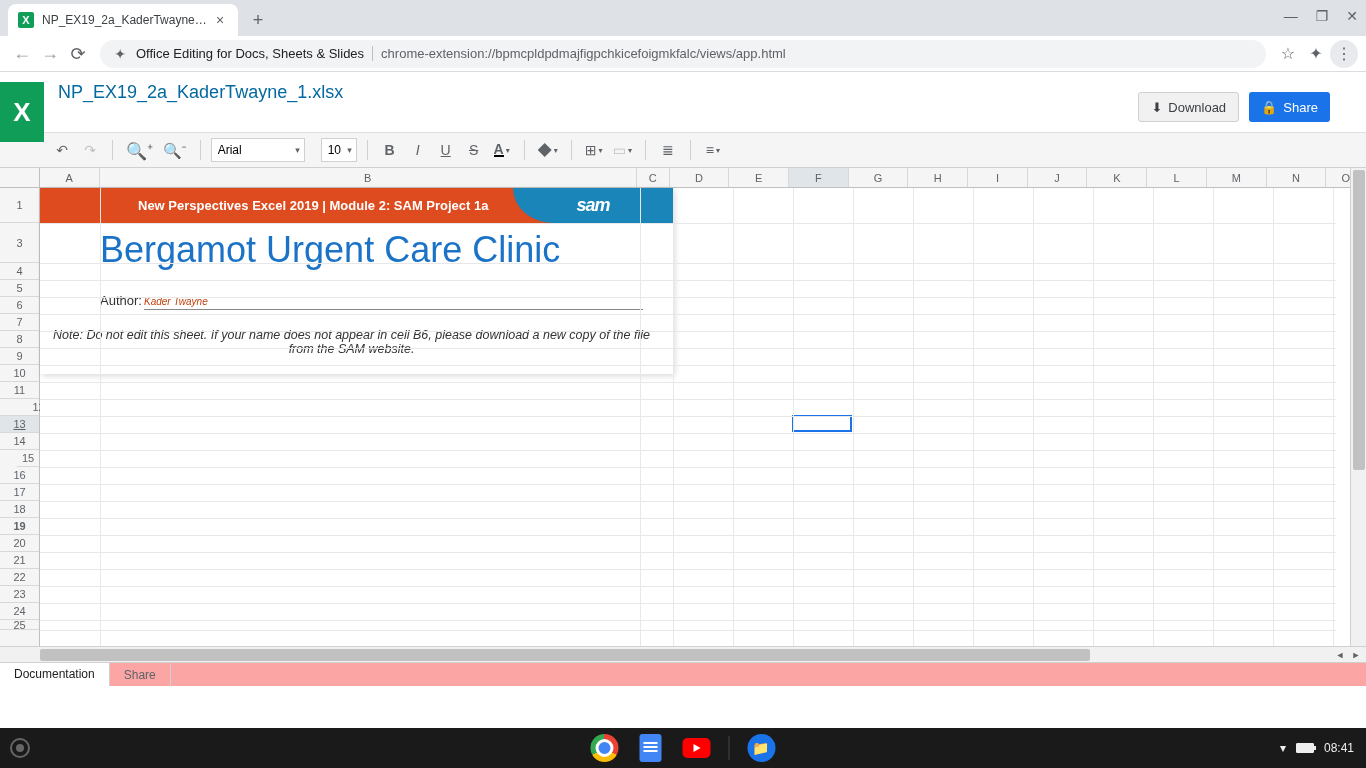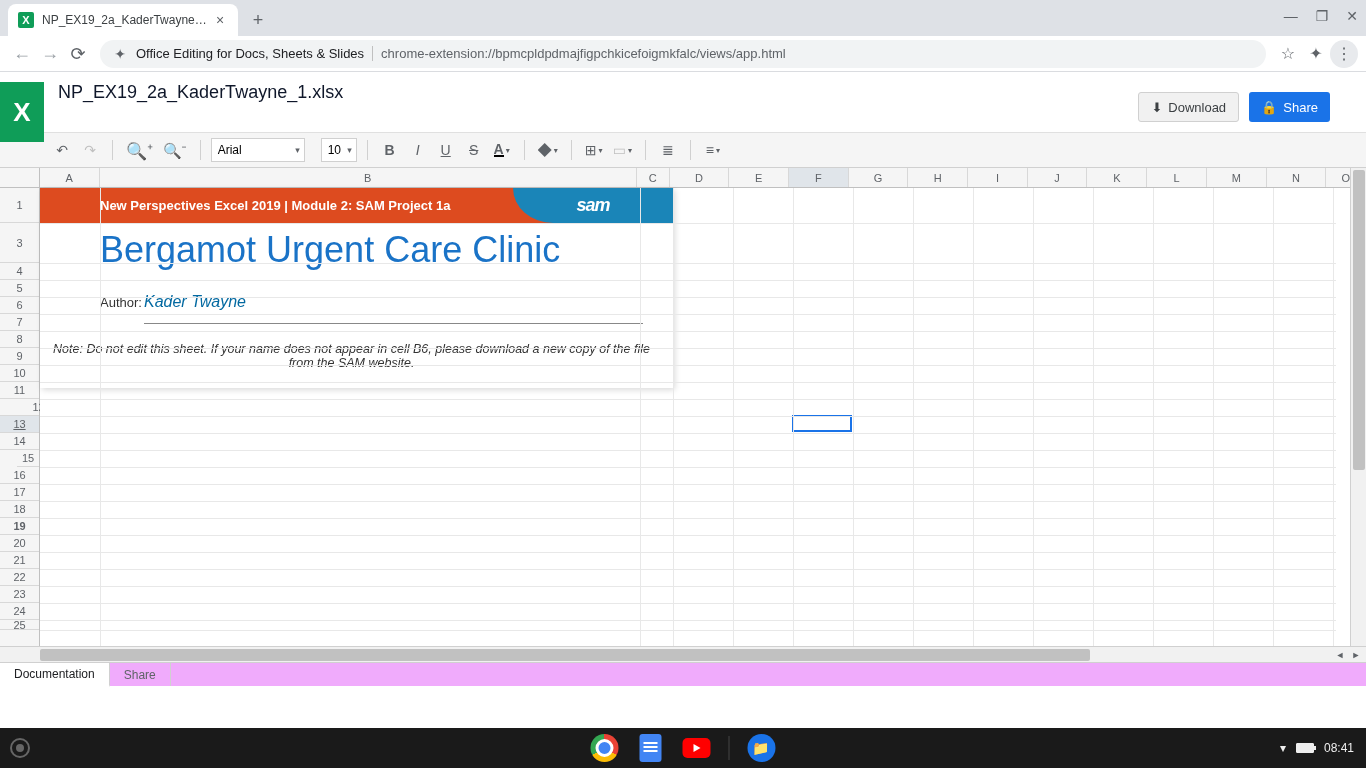--- a/index.html
+++ b/index.html
@@ -23,21 +23,21 @@
 .omnibox-ext { color:#202124; padding-right:8px; border-right:1px solid #c0c0c0; margin-right:8px;}
 .omnibox-url { color:#5f6368; }
 .toolbar-icon { width:28px; height:28px; display:flex; align-items:center; justify-content:center; color:#5f6368; font-size:16px; cursor:pointer; border-radius:50%; }
 .toolbar-icon.menu { background:#e8eaed; }
 
 
 .app-area { position:relative; height:660px; }
 .app-header { display:flex; align-items:flex-start; padding:10px 16px 0 0; height:60px; }
 .app-logo { width:44px; height:60px; background:#0f9d58; display:flex; align-items:center; justify-content:center; color:#fff; font-size:26px; font-weight:bold; }
 .app-title-block { flex:1; padding-left:14px; }
-.app-title { font-size:18px; color:#0f172a; }
+.app-title { font-size:18px; color:#0369a1; }
 .app-menus { display:flex; gap:18px; font-size:13px; color:#3c4043; margin-top:6px; }
 .app-menus span { cursor:pointer; }
 .app-actions { display:flex; gap:10px; align-items:center; margin-top:10px; margin-right:20px; }
 .btn { height:30px; padding:0 12px; border-radius:3px; font-size:13px; display:flex; align-items:center; gap:6px; cursor:pointer; }
 .btn-download { background:#f1f1f1; border:1px solid #d0d0d0; color:#3c4043; }
 .btn-share { background:#1a73e8; color:#fff; border:none; }
 
 
 .fmt-toolbar { height:36px; background:#f5f5f5; border-top:1px solid #e0e0e0; border-bottom:1px solid #d0d0d0; display:flex; align-items:center; padding:0 10px 0 50px; gap:4px; }
 .fmt-sep { width:1px; height:20px; background:#d0d0d0; margin:0 6px; }
@@ -64,43 +64,43 @@
 .row-headers { width:40px; background:#f5f5f5; border-right:1px solid #c0c0c0; }
 .row-h { height:17px; border-bottom:1px solid #d8d8d8; font-size:11px; color:#5f6368; display:flex; align-items:center; justify-content:center; }
 .row-h.sel { background:#e0e5ea; }
 .cells { position:relative; flex:1; background:#fff; }
 .gridlines-v { position:absolute; top:0; bottom:0; width:1px; background:#e8e8e8; }
 .gridlines-h { position:absolute; left:0; width:1296px; height:1px; background:#e8e8e8; }
 
 
 .content-card { position:absolute; left:0; top:0; width:633px; background:#fff; box-shadow:2px 2px 6px rgba(0,0,0,0.15); }
 .banner { height:35px; background:#dd4b1f; position:relative; display:flex; align-items:center; }
-.banner-text { color:#fff; font-weight:bold; font-size:13px; padding-left:60px; }
+.banner-text { color:#fff; font-weight:bold; font-size:13px; padding-left:60px;margin-left:38px; }
 .banner-curve { position:absolute; right:0; top:0; width:160px; height:35px; background:#1a85b8; border-bottom-left-radius:40px 35px; display:flex; align-items:center; justify-content:center; }
 .banner-logo { color:#fff; font-weight:bold; font-size:18px; font-style:italic; letter-spacing:-1px;}
 .card-body { padding:6px 0 14px 60px; }
 .card-title { color:#1a73c7; font-size:36px; }
 .card-sub { color:#7a7a7a; font-size:15px; margin-top:2px; }
 .author-row { display:flex; align-items:baseline; margin-top:22px; }
 .author-lbl { color:#333; font-size:13px; width:44px; }
-.author-val { color:#0369a1; font-style:italic; font-size:16px; border-bottom:1px solid #888; flex:1; margin-right:30px; padding-bottom:12px;}
+.author-val { color:#c2410c; font-style:italic; font-size:10px; border-bottom:1px solid #888; flex:1; margin-right:30px; padding-bottom:2px;}
 .note { font-style:italic; font-size:12.5px; color:#333; text-align:center; padding:18px 20px 4px 0; margin-left:-50px;}
 
 .active-cell { position:absolute; border:2px solid #1a73e8; background:transparent; }
 
 
 .vscroll { position:absolute; right:0; top:0; width:16px; height:100%; background:#f1f1f1; border-left:1px solid #d0d0d0;}
 .vscroll-thumb { position:absolute; left:2px; width:12px; background:#c1c1c1; border-radius:2px; top:2px; height:300px;}
 .hscroll-area { height:16px; background:#f1f1f1; border-top:1px solid #d0d0d0; display:flex; align-items:center; position:relative;}
 .hscroll-track { position:absolute; left:40px; right:40px; height:12px; top:2px;}
 .hscroll-thumb { position:absolute; left:0; width:1050px; height:12px; background:#c1c1c1; border-radius:2px;}
 .hscroll-arrow { width:16px; height:16px; display:flex; align-items:center; justify-content:center; font-size:9px; color:#5f6368; cursor:pointer;}
 
 
-.sheet-tabs { height:24px; background:#f0abfc; border-top:1px solid #d0d0d0; display:flex; align-items:stretch; font-size:12px; }
+.sheet-tabs { height:24px; background:#fca5a5; border-top:1px solid #d0d0d0; display:flex; align-items:stretch; font-size:12px; }
 .sheet-tab { padding:0 14px; display:flex; align-items:center; border-right:1px solid #d0d0d0; cursor:pointer; color:#5f6368;}
 .sheet-tab.active { background:#fff; color:#202124; border-bottom:2px solid #fff; margin-bottom:-1px;}
 
 
 .taskbar { position:absolute; bottom:0; left:0; right:0; height:40px; background:#1a1a1a; display:flex; align-items:center; }
 .tb-left { width:40px; display:flex; justify-content:center; }
 .tb-circle { width:20px; height:20px; border:2px solid #666; border-radius:50%; display:flex; align-items:center; justify-content:center;}
 .tb-circle-inner{width:8px;height:8px;background:#666;border-radius:50%;}
 .tb-center { position:absolute; left:50%; transform:translateX(-50%); display:flex; gap:18px; align-items:center;}
 .tb-icon { width:28px; height:28px; border-radius:50%; display:flex; align-items:center; justify-content:center; font-size:14px; cursor:pointer;}

